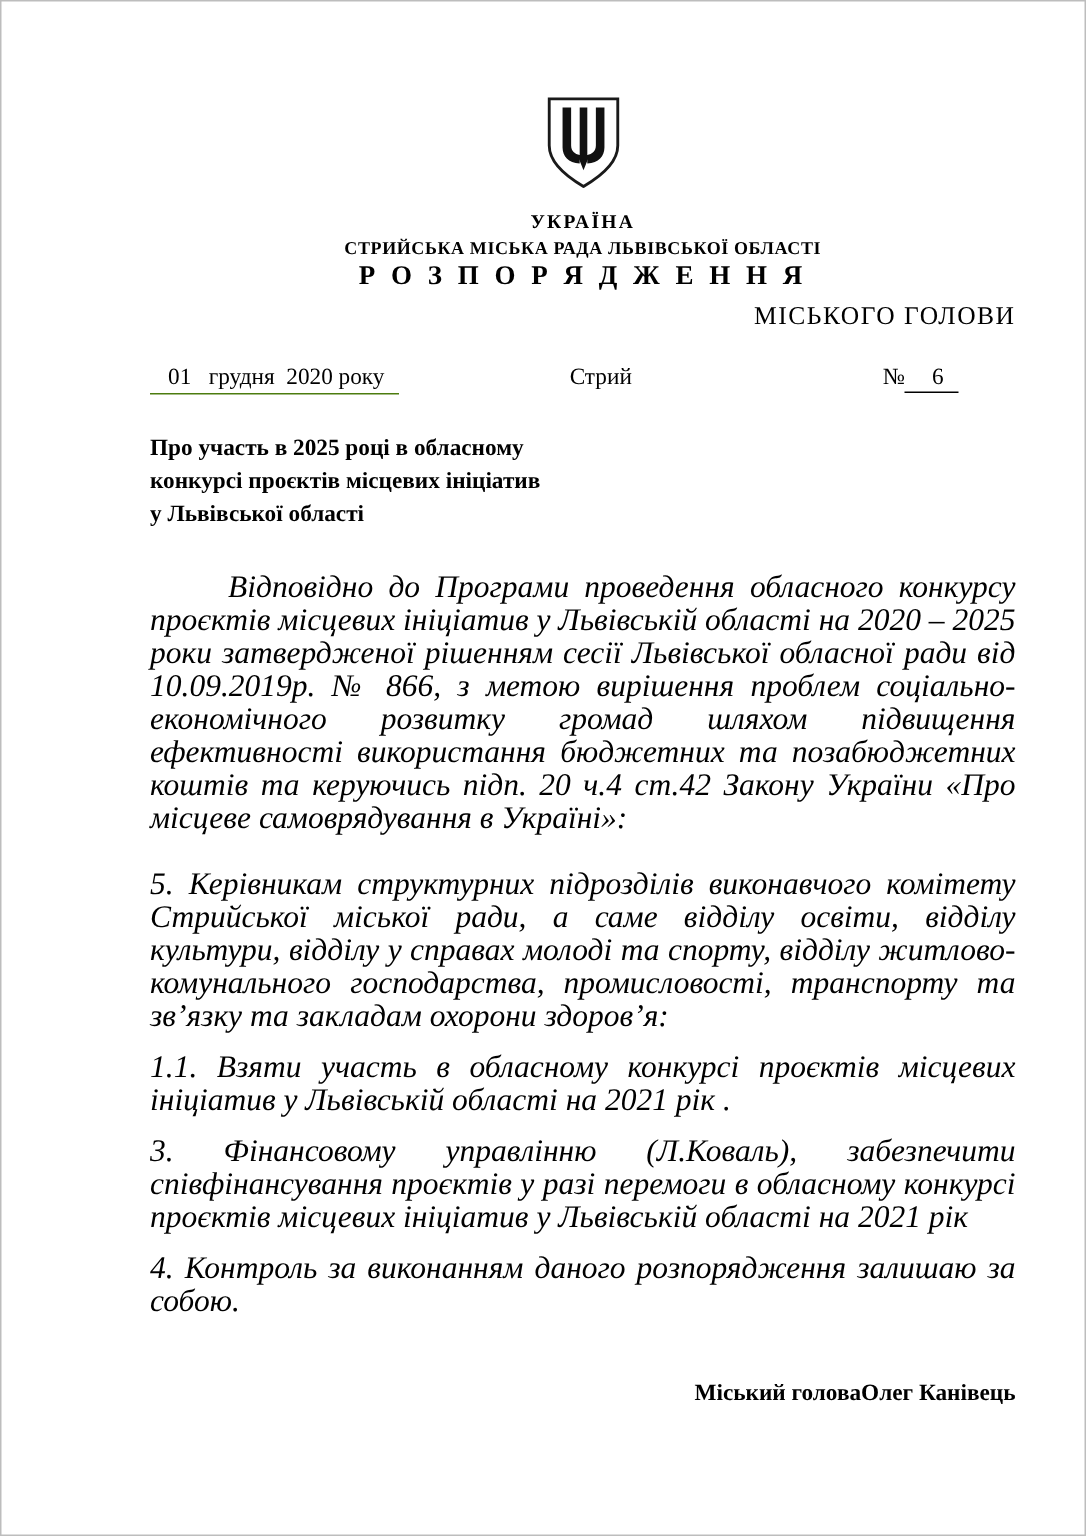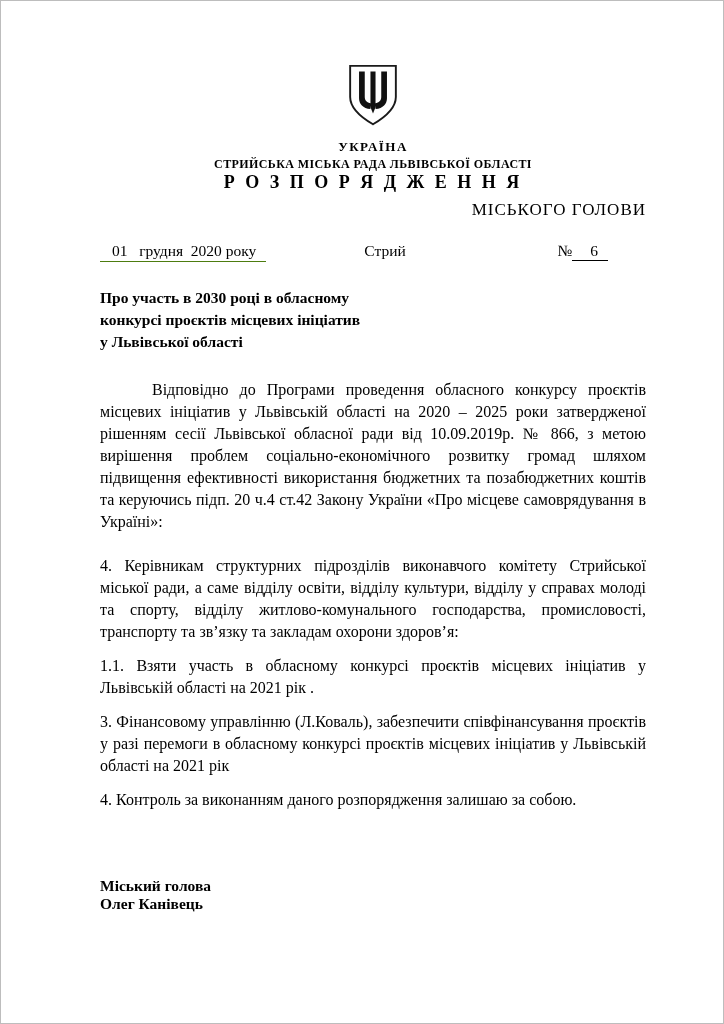--- a/index.html
+++ b/index.html
@@ -9,21 +9,21 @@
     width: 724px;
     height: 1024px;
     margin: 0 auto;
     background: #ffffff;
     box-shadow: inset 0 0 0 1px #bdbdbd;
     font-family: "Liberation Serif", serif;
     color: #000;
     overflow: hidden;
   }
   .content {
-    padding: 64px 78px 0 100px;
+    padding: 64px 47px 0 100px;
   }
   .emblem-wrap { text-align: center; }
   .emblem { display: inline-block; }
   .country {
     text-align: center;
     font-weight: bold;
     font-size: 13px;
     letter-spacing: 1.5px;
     margin-top: 5px;
   }
@@ -66,38 +66,38 @@
     padding: 0 10px 1px 18px;
   }
   .title {
     margin-top: 25px;
     font-weight: bold;
     font-size: 15.5px;
     line-height: 22px;
     white-space: pre-line;
   }
   .para {
-    font-size: 16px;
+    font-size: 21px;
     line-height: 22px;
     text-align: justify;
     margin-top: 12px;
+    font-style: italic;
   }
   .preamble {
     margin-top: 26px;
     text-indent: 52px;
     margin-bottom: 22px;
   }
   .item-1 { margin-top: 12px; }
   .signature-row {
-    margin-top: 66px;
+    margin-top: 42px;
     display: flex;
-    justify-content: flex-start;
+    justify-content: flex-end;
     font-weight: bold;
     font-size: 15.5px;
-    flex-direction: column;
   }
 </style>
 </head>
 <body>
 
 <div class="page">
   <div class="content">
 
     <div class="emblem-wrap">
       <svg class="emblem" width="58" height="66" viewBox="0 0 90 104" xmlns="http://www.w3.org/2000/svg">
@@ -118,27 +118,27 @@
     <div class="authority">СТРИЙСЬКА МІСЬКА РАДА ЛЬВІВСЬКОЇ ОБЛАСТІ</div>
     <div class="doc-type">Р О З П О Р Я Д Ж Е Н Н Я</div>
     <div class="issuer">МІСЬКОГО ГОЛОВИ</div>
 
     <div class="meta-row">
       <span class="meta-date">01   грудня  2020 року</span>
       <span class="meta-city">Стрий</span>
       <span class="meta-number"><span>№</span><span class="num-val">6</span></span>
     </div>
 
-    <div class="title">Про участь в 2030 році в обласному
+    <div class="title">Про участь в 2025 році в обласному
 конкурсі проєктів місцевих ініціатив
 у Львівської області</div>
 
     <p class="para preamble">Відповідно до Програми проведення обласного конкурсу проєктів місцевих ініціатив у Львівській області на 2020 – 2025 роки затвердженої рішенням сесії Львівської обласної ради від 10.09.2019р. № 866, з метою вирішення проблем соціально-економічного розвитку громад шляхом підвищення ефективності використання бюджетних та позабюджетних коштів та керуючись підп. 20 ч.4 ст.42 Закону України «Про місцеве самоврядування в Україні»:</p>
 
-    <p class="para item-1">4. Керівникам структурних підрозділів виконавчого комітету Стрийської міської ради, а саме відділу освіти, відділу культури, відділу у справах молоді та спорту, відділу житлово-комунального господарства, промисловості, транспорту та зв’язку та закладам охорони здоров’я:</p>
+    <p class="para item-1">5. Керівникам структурних підрозділів виконавчого комітету Стрийської міської ради, а саме відділу освіти, відділу культури, відділу у справах молоді та спорту, відділу житлово-комунального господарства, промисловості, транспорту та зв’язку та закладам охорони здоров’я:</p>
     <p class="para">1.1. Взяти участь в обласному конкурсі проєктів місцевих ініціатив у Львівській області на 2021 рік .</p>
     <p class="para">3. Фінансовому управлінню (Л.Коваль), забезпечити співфінансування проєктів у разі перемоги в обласному конкурсі проєктів місцевих ініціатив у Львівській області на 2021 рік</p>
     <p class="para">4. Контроль за виконанням даного розпорядження залишаю за собою.</p>
 
     <div class="signature-row">
       <span>Міський голова</span>
       <span>Олег Канівець</span>
     </div>
 
   </div>

